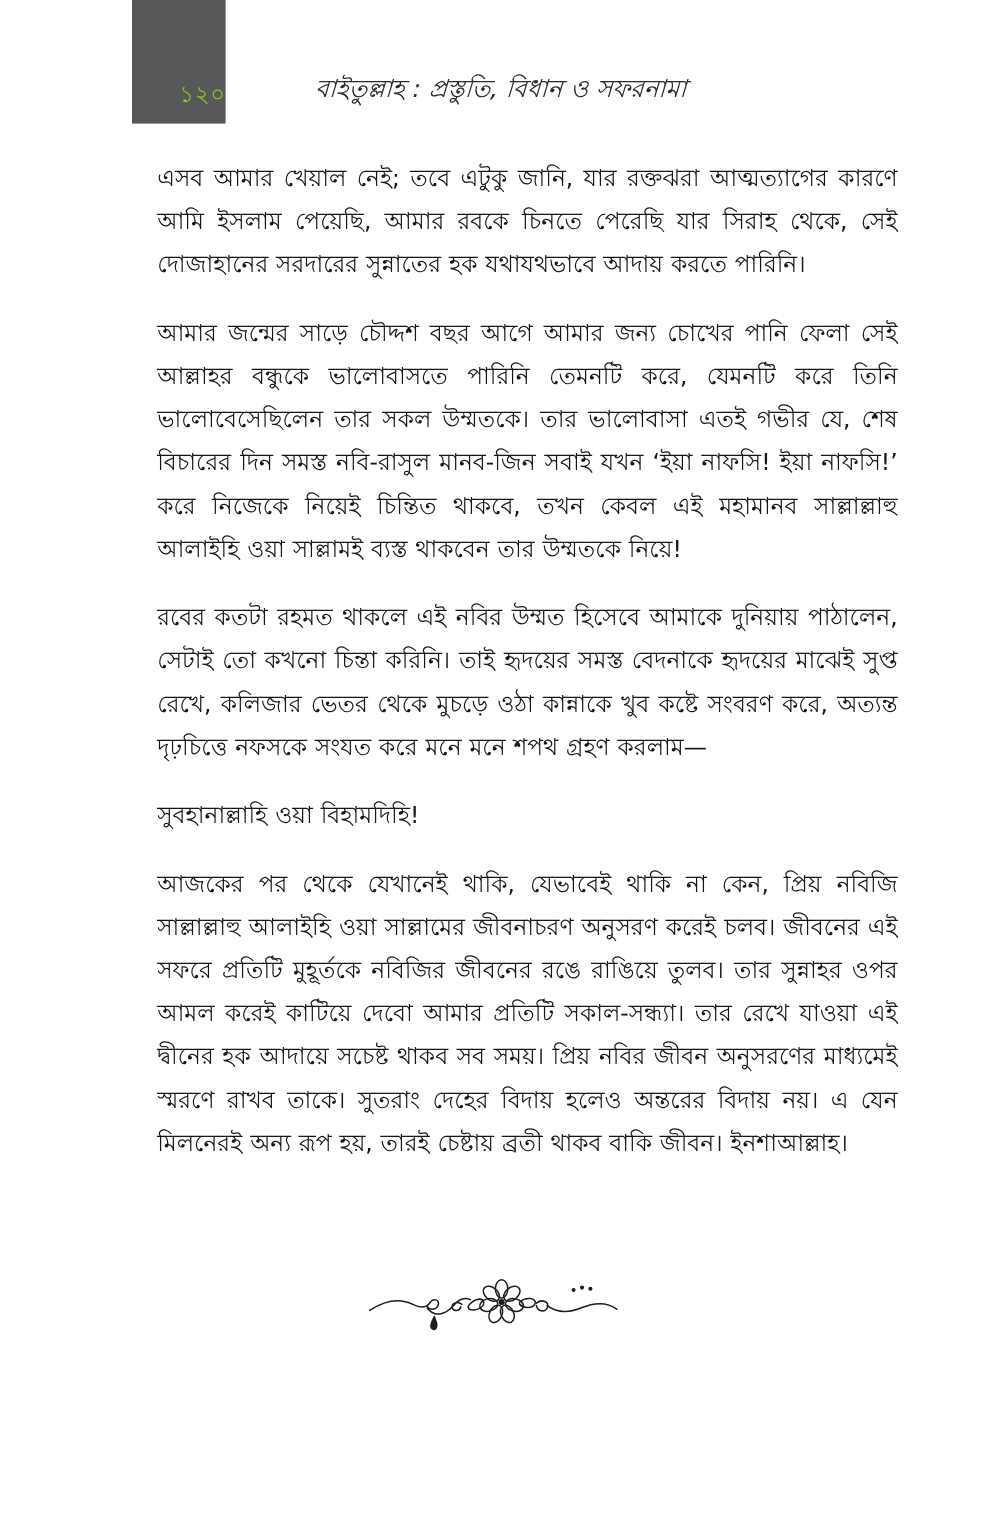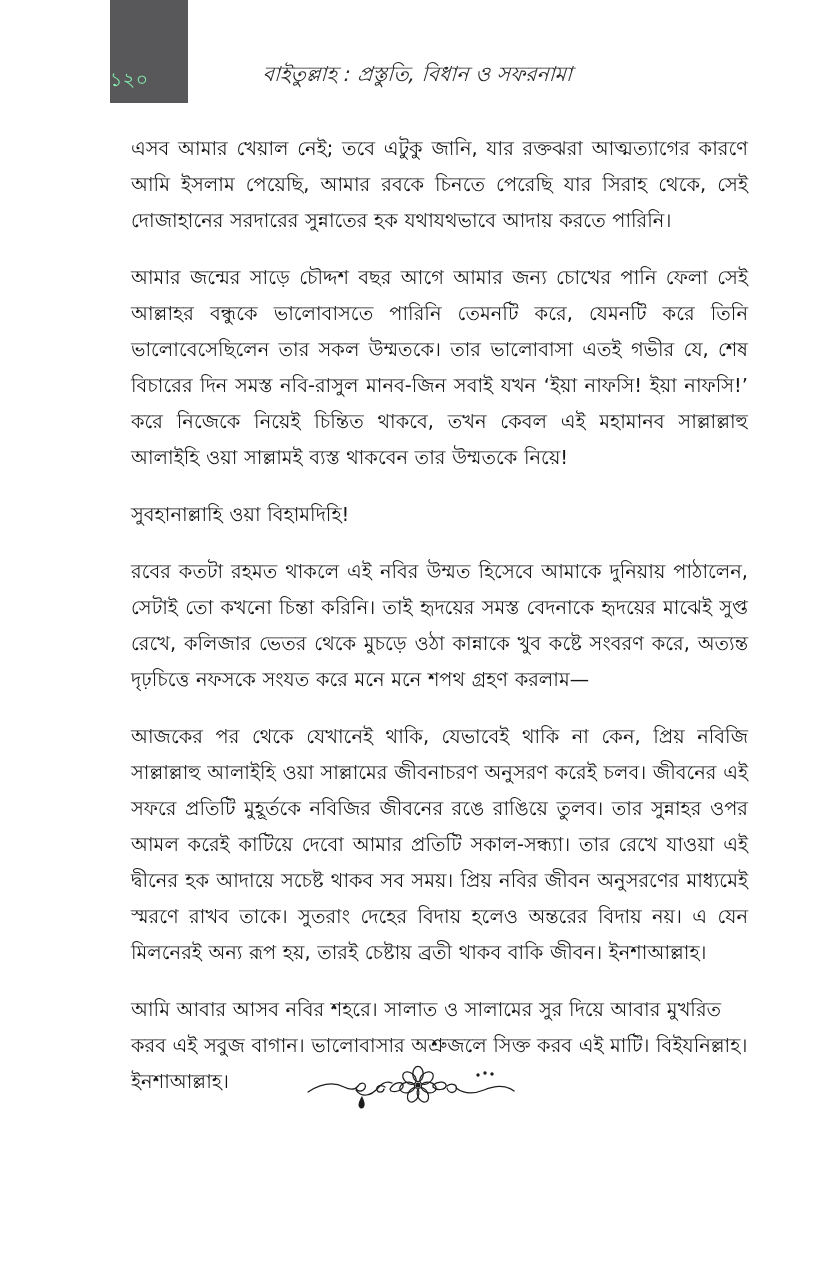--- a/index.html
+++ b/index.html
@@ -34,22 +34,22 @@
     width: 78px;
     height: 103px;
     background: #58585a;
   }
 
   .folio-number {
     position: absolute;
     left: 0;
     right: 0;
     bottom: 14px;
-    text-align: left;
-    color: #86efac;
+    text-align: right;
+    color: #84cc16;
     font-size: 19px;
     line-height: 1;
     letter-spacing: 0.5px;
     font-family: "DejaVu Sans", "Liberation Sans", sans-serif;
   }
 
   .head-title {
     position: absolute;
     left: 262px;
     top: 62px;
@@ -114,24 +114,23 @@
   <div class="running-head">
     <div class="folio-box">
       <div class="folio-number">১২০</div>
     </div>
     <div class="head-title">বাইতুল্লাহ : প্রস্তুতি, বিধান ও সফরনামা</div>
   </div>
 
   <div class="body-col">
     <p class="para">এসব আমার খেয়াল নেই; তবে এটুকু জানি, যার রক্তঝরা আত্মত্যাগের কারণে আমি ইসলাম পেয়েছি, আমার রবকে চিনতে পেরেছি যার সিরাহ থেকে, সেই দোজাহানের সরদারের সুন্নাতের হক যথাযথভাবে আদায় করতে পারিনি।</p>
     <p class="para">আমার জন্মের সাড়ে চৌদ্দশ বছর আগে আমার জন্য চোখের পানি ফেলা সেই আল্লাহর বন্ধুকে ভালোবাসতে পারিনি তেমনটি করে, যেমনটি করে তিনি ভালোবেসেছিলেন তার সকল উম্মতকে। তার ভালোবাসা এতই গভীর যে, শেষ বিচারের দিন সমস্ত নবি-রাসুল মানব-জিন সবাই যখন ‘ইয়া নাফসি! ইয়া নাফসি!’ করে নিজেকে নিয়েই চিন্তিত থাকবে, তখন কেবল এই মহামানব সাল্লাল্লাহু আলাইহি ওয়া সাল্লামই ব্যস্ত থাকবেন তার উম্মতকে নিয়ে!</p>
+    <p class="para">রবের কতটা রহমত থাকলে এই নবির উম্মত হিসেবে আমাকে দুনিয়ায় পাঠালেন, সেটাই তো কখনো চিন্তা করিনি। তাই হৃদয়ের সমস্ত বেদনাকে হৃদয়ের মাঝেই সুপ্ত রেখে, কলিজার ভেতর থেকে মুচড়ে ওঠা কান্নাকে খুব কষ্টে সংবরণ করে, অত্যন্ত দৃঢ়চিত্তে নফসকে সংযত করে মনে মনে শপথ গ্রহণ করলাম—</p>
     <p class="para no-justify">সুবহানাল্লাহি ওয়া বিহামদিহি!</p>
-    <p class="para">রবের কতটা রহমত থাকলে এই নবির উম্মত হিসেবে আমাকে দুনিয়ায় পাঠালেন, সেটাই তো কখনো চিন্তা করিনি। তাই হৃদয়ের সমস্ত বেদনাকে হৃদয়ের মাঝেই সুপ্ত রেখে, কলিজার ভেতর থেকে মুচড়ে ওঠা কান্নাকে খুব কষ্টে সংবরণ করে, অত্যন্ত দৃঢ়চিত্তে নফসকে সংযত করে মনে মনে শপথ গ্রহণ করলাম—</p>
     <p class="para">আজকের পর থেকে যেখানেই থাকি, যেভাবেই থাকি না কেন, প্রিয় নবিজি সাল্লাল্লাহু আলাইহি ওয়া সাল্লামের জীবনাচরণ অনুসরণ করেই চলব। জীবনের এই সফরে প্রতিটি মুহূর্তকে নবিজির জীবনের রঙে রাঙিয়ে তুলব। তার সুন্নাহর ওপর আমল করেই কাটিয়ে দেবো আমার প্রতিটি সকাল-সন্ধ্যা। তার রেখে যাওয়া এই দ্বীনের হক আদায়ে সচেষ্ট থাকব সব সময়। প্রিয় নবির জীবন অনুসরণের মাধ্যমেই স্মরণে রাখব তাকে। সুতরাং দেহের বিদায় হলেও অন্তরের বিদায় নয়। এ যেন মিলনেরই অন্য রূপ হয়, তারই চেষ্টায় ব্রতী থাকব বাকি জীবন। ইনশাআল্লাহ।</p>
-    <p class="para no-justify">আমি আবার আসব নবির শহরে। সালাত ও সালামের সুর দিয়ে আবার মুখরিত করব এই সবুজ বাগান। ভালোবাসার অশ্রুজলে সিক্ত করব এই মাটি। বিইযনিল্লাহ। ইনশাআল্লাহ।</p>
   </div>
 
   <div class="ornament">
     <svg viewBox="0 0 210 66" xmlns="http://www.w3.org/2000/svg" fill="none" stroke="#1d1d1d" stroke-width="1.25" stroke-linecap="round" stroke-linejoin="round">
 
       <path d="M2 40 C 16 31, 28 30, 38 35 C 44 38, 49 38, 52 34"></path>
 
       <path d="M52 34 C 55 29, 61 31, 59 36 C 57 40, 51 40, 50 36"></path>
 
       <path d="M50 38 C 56 46, 65 44, 72 36 C 76 31, 81 29, 86 31"></path>

